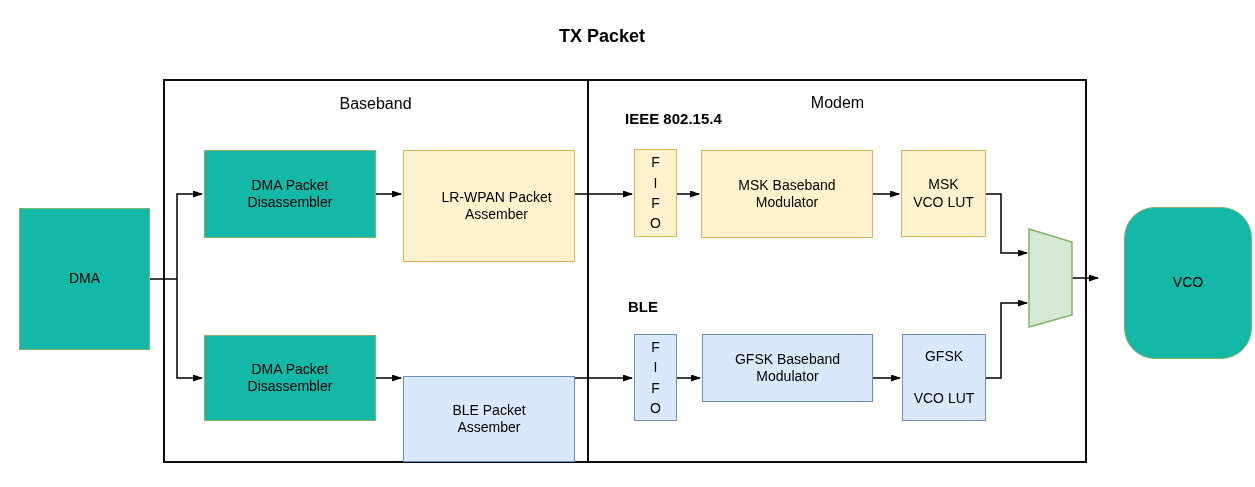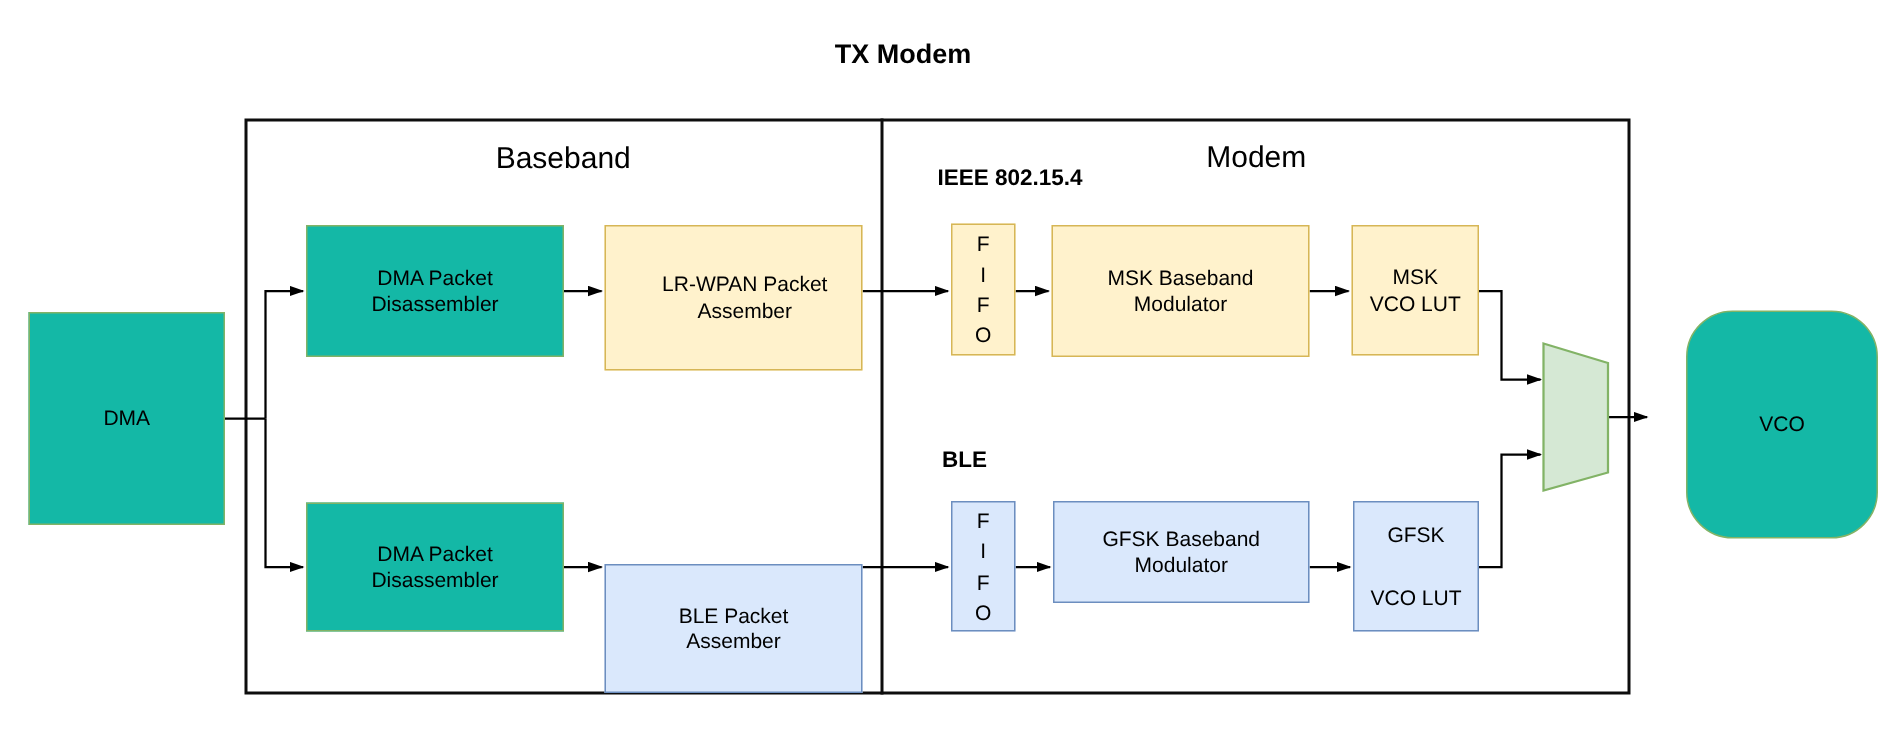--- a/index.html
+++ b/index.html
@@ -4,40 +4,40 @@
 <style>
   html,body{margin:0;padding:0;background:#ffffff;}
   #canvas{
     position:relative;width:1255px;height:487px;background:#ffffff;
     font-family:"Liberation Sans","DejaVu Sans",sans-serif;color:#000000;overflow:hidden;
   }
   .abs{position:absolute;}
   .title{font-size:18px;font-weight:bold;text-align:center;}
   .region{border:2px solid #0d0d0d;box-sizing:border-box;background:transparent;z-index:1;}
   .divider{background:#0d0d0d;z-index:1;}
-  .region-label{font-size:20px;text-align:center;z-index:4;}
+  .region-label{font-size:16px;text-align:center;z-index:4;}
   .path-label{font-size:15px;font-weight:bold;z-index:4;margin-left:28px;}
   .block{
     box-sizing:border-box;border:1.5px solid;z-index:3;
     display:flex;flex-direction:column;align-items:center;justify-content:center;
     font-size:14px;text-align:center;line-height:1.25;
   }
   .green{background:#14b8a6;border-color:#82b366;}
   .yellow{background:#fff2cc;border-color:#d6b656;}
   .blue{background:#dae8fc;border-color:#6c8ebf;}
   .fifo{line-height:1.45;}
   svg.wires{position:absolute;left:0;top:0;z-index:2;}
   svg.wires path.wire{stroke:#000000;stroke-width:1.5;fill:none;}
 </style>
 </head>
 <body>
 
 <div id="canvas">
 
-  <div class="abs title" style="left:452px;top:26px;width:300px;">TX Modem</div>
+  <div class="abs title" style="left:452px;top:26px;width:300px;">TX Packet</div>
 
   <div class="abs region" style="left:163px;top:79px;width:924px;height:384px;"></div>
   <div class="abs divider" style="left:587px;top:79px;width:2px;height:384px;"></div>
 
   <div class="abs region-label" style="left:163px;top:95px;width:425px;">Baseband</div>
   <div class="abs region-label" style="left:588px;top:94px;width:499px;">Modem</div>
 
   <div class="abs path-label" style="left:597px;top:110px;">IEEE 802.15.4</div>
   <div class="abs path-label" style="left:600px;top:298px;">BLE</div>
 
@@ -66,21 +66,21 @@
 
   <div class="abs block green" style="left:19px;top:208px;width:131px;height:142px;">
     <div>DMA</div>
   </div>
 
   <div class="abs block green" style="left:204px;top:150px;width:172px;height:88px;">
     <div>DMA Packet</div>
     <div>Disassembler</div>
   </div>
 
-  <div class="abs block yellow" style="left:403px;top:150px;width:172px;height:97px;padding-left:15px;">
+  <div class="abs block yellow" style="left:403px;top:150px;width:172px;height:112px;padding-left:15px;">
     <div>LR-WPAN Packet</div>
     <div>Assember</div>
   </div>
 
   <div class="abs block yellow fifo" style="left:634px;top:149px;width:43px;height:88px;">
     <div>F</div>
     <div>I</div>
     <div>F</div>
     <div>O</div>
   </div>

